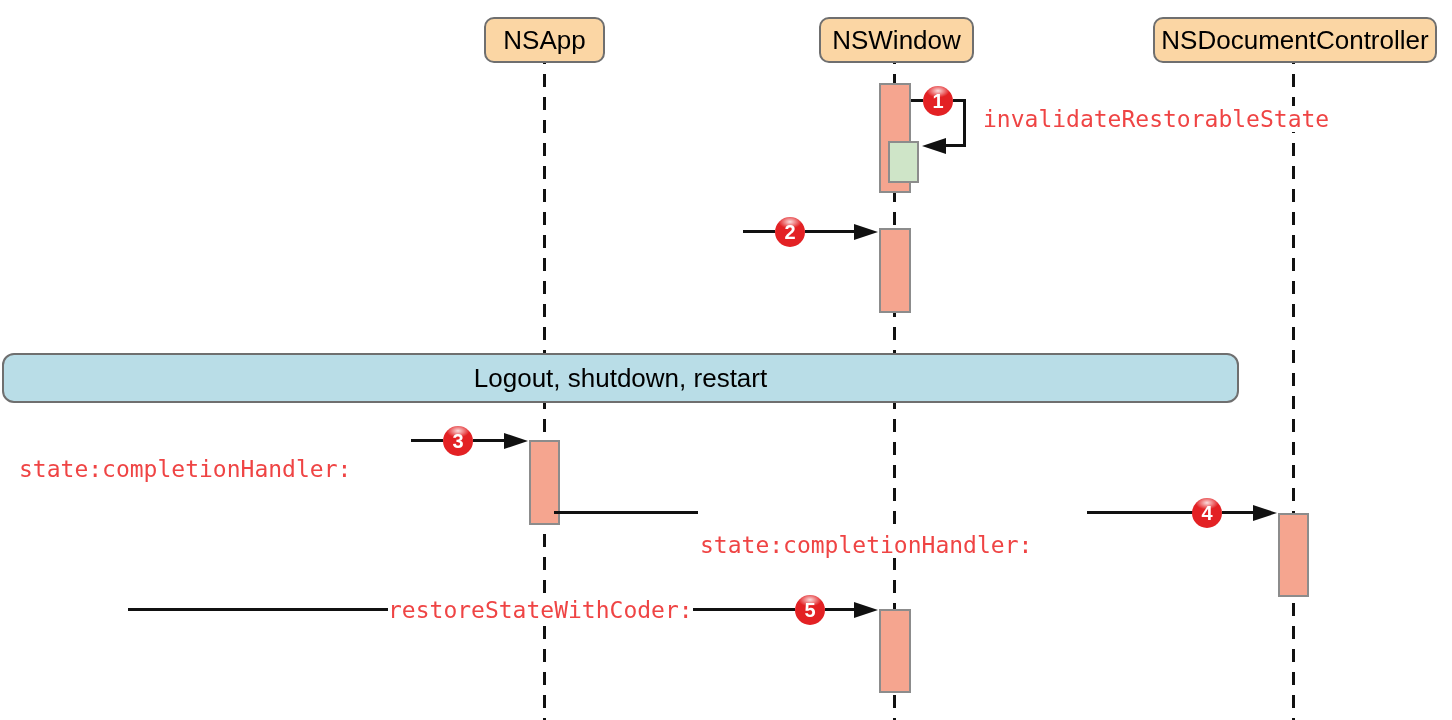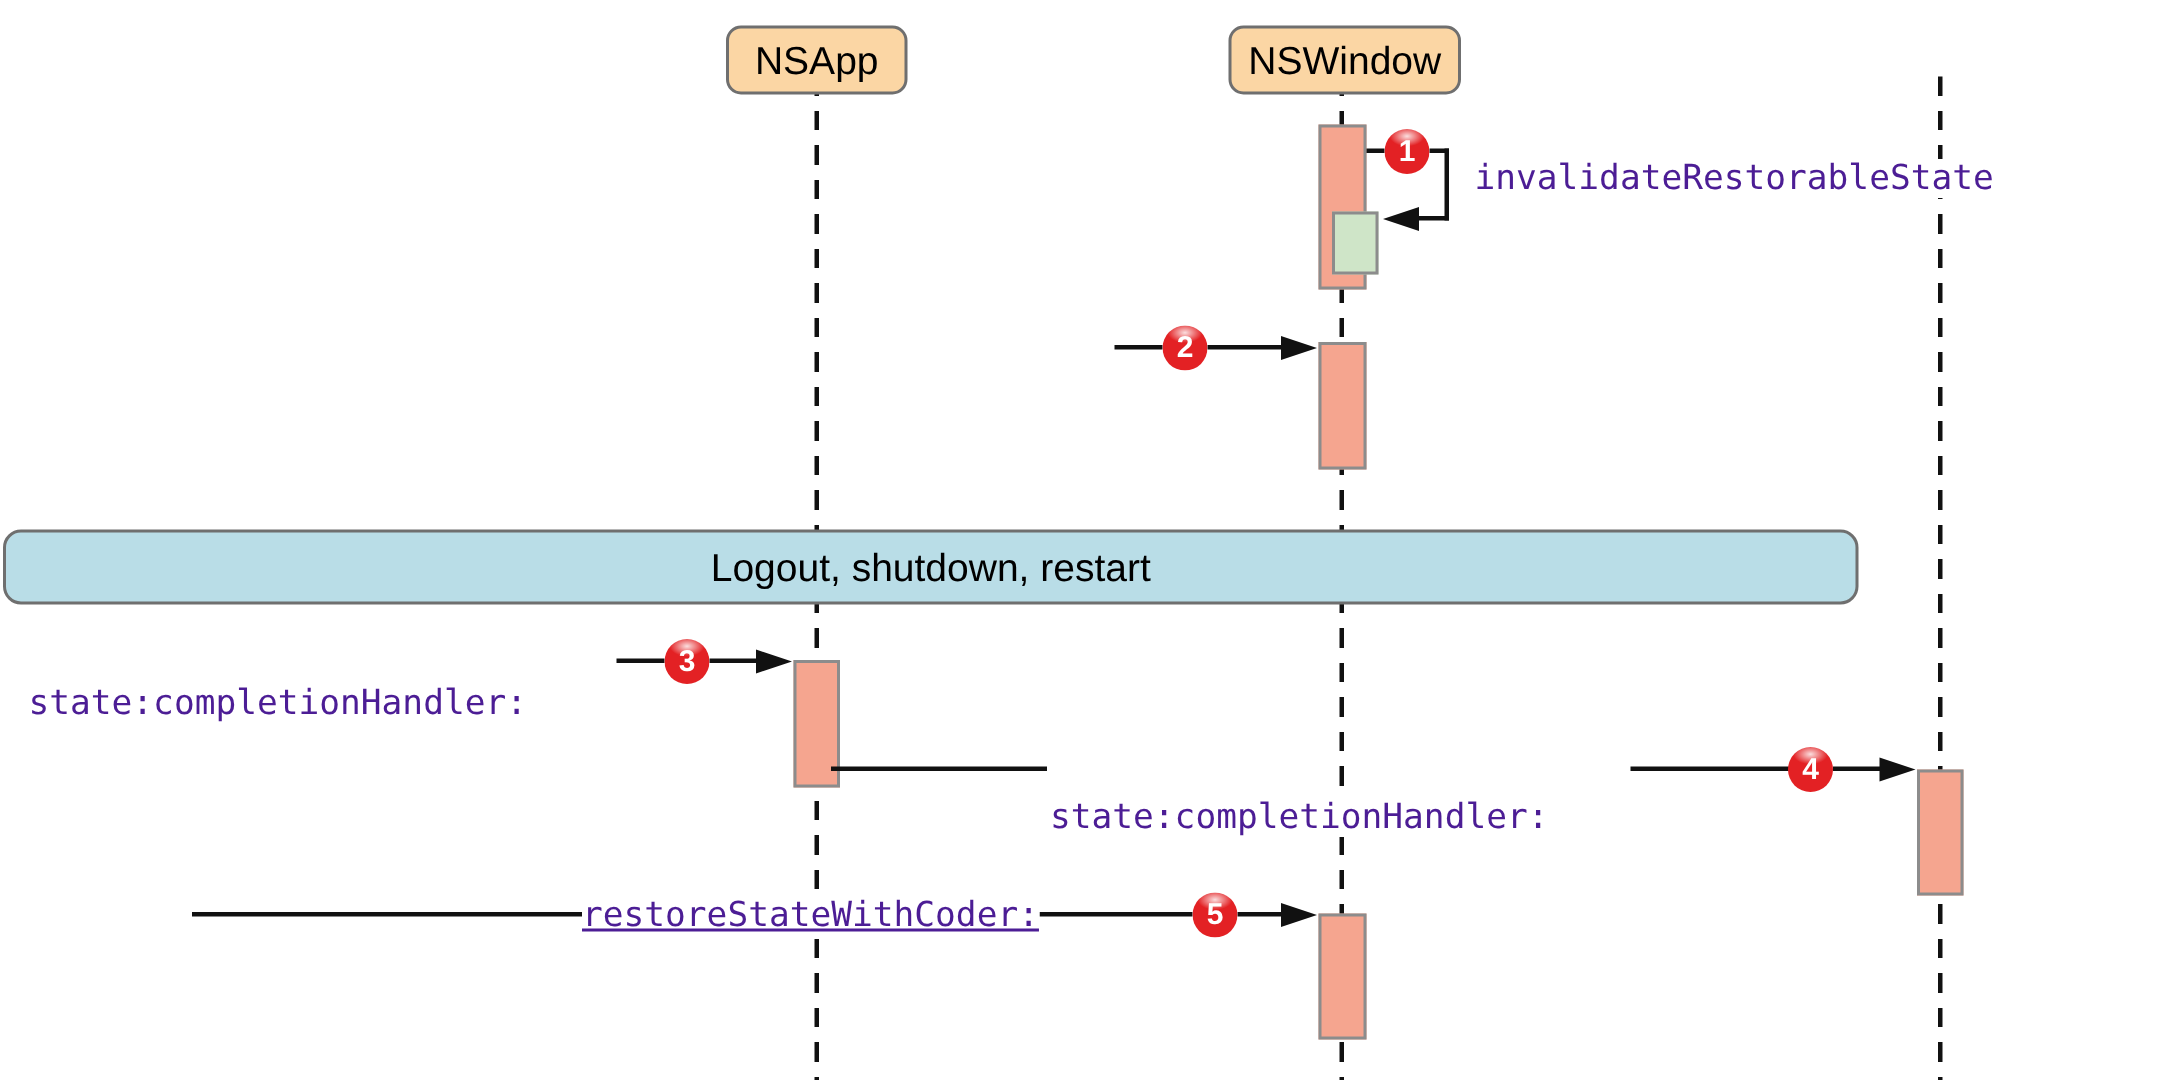--- a/index.html
+++ b/index.html
@@ -49,37 +49,40 @@
   .badge{
     position:absolute;width:30px;height:30px;border-radius:50%;z-index:7;
     background:radial-gradient(ellipse 55% 32% at 50% 16%,rgba(255,255,255,.85),rgba(255,255,255,0) 70%),var(--badge-fill,#e32124);
     color:#fff;font-size:20px;font-weight:bold;
     display:flex;align-items:center;justify-content:center;
   }
   
   .mlabel{
     position:absolute;z-index:6;white-space:pre;background:#fff;
     font-family:"DejaVu Sans Mono","Liberation Mono",monospace;
-    font-size:23px;line-height:26px;color:#4c1d95;
+    font-size:23px;line-height:26px;color:#ef4444;
   }
 </style>
 </head>
 <body>
 
 <div class="stage">
 
   <div class="lifeline" style="left:543px;top:51px;height:669px;"></div>
   <div class="lifeline" style="left:893px;top:51px;height:669px;"></div>
   <div class="lifeline" style="left:1292px;top:51px;height:669px;"></div>
 
   <div class="actor" style="left:484px;width:121px;">
     <span>NSApp</span>
   </div>
   <div class="actor" style="left:819px;width:155px;justify-content:center;">
     <span>NSWindow</span>
+  </div>
+  <div class="actor" style="left:1153px;width:284px;">
+    <span>NSDocumentController</span>
   </div>
 
   <div class="bar" style="left:879px;top:83px;width:32px;height:110px;"></div>
   <div class="bar nested" style="left:888px;top:141px;width:31px;height:42px;"></div>
   <div class="bar" style="left:879px;top:228px;width:32px;height:85px;"></div>
   <div class="bar" style="left:529px;top:440px;width:31px;height:85px;"></div>
   <div class="bar" style="left:1278px;top:513px;width:31px;height:84px;"></div>
   <div class="bar" style="left:879px;top:609px;width:32px;height:84px;"></div>
 
   <div class="band">
@@ -114,21 +117,21 @@
   <div class="mline" style="left:554px;top:511px;width:144px;"></div>
   <div class="mline" style="left:1087px;top:511px;width:107px;"></div>
   <div class="badge" style="left:1192px;top:498px;">
     <span>4</span>
   </div>
   <div class="mline" style="left:1222px;top:511px;width:33px;"></div>
   <div class="ah right" style="left:1253px;top:505px;"></div>
   <div class="mlabel" style="left:700px;top:532px;">state:completionHandler:</div>
 
   <div class="mline" style="left:128px;top:608px;width:260px;"></div>
-  <div class="mlabel" style="left:388px;top:597px;text-decoration:underline;">restoreStateWithCoder:</div>
+  <div class="mlabel" style="left:388px;top:597px;">restoreStateWithCoder:</div>
   <div class="mline" style="left:693px;top:608px;width:102px;"></div>
   <div class="badge" style="left:795px;top:595px;">
     <span>5</span>
   </div>
   <div class="mline" style="left:825px;top:608px;width:32px;"></div>
   <div class="ah right" style="left:854px;top:602px;"></div>
 
 </div>
 
 </body></html>

